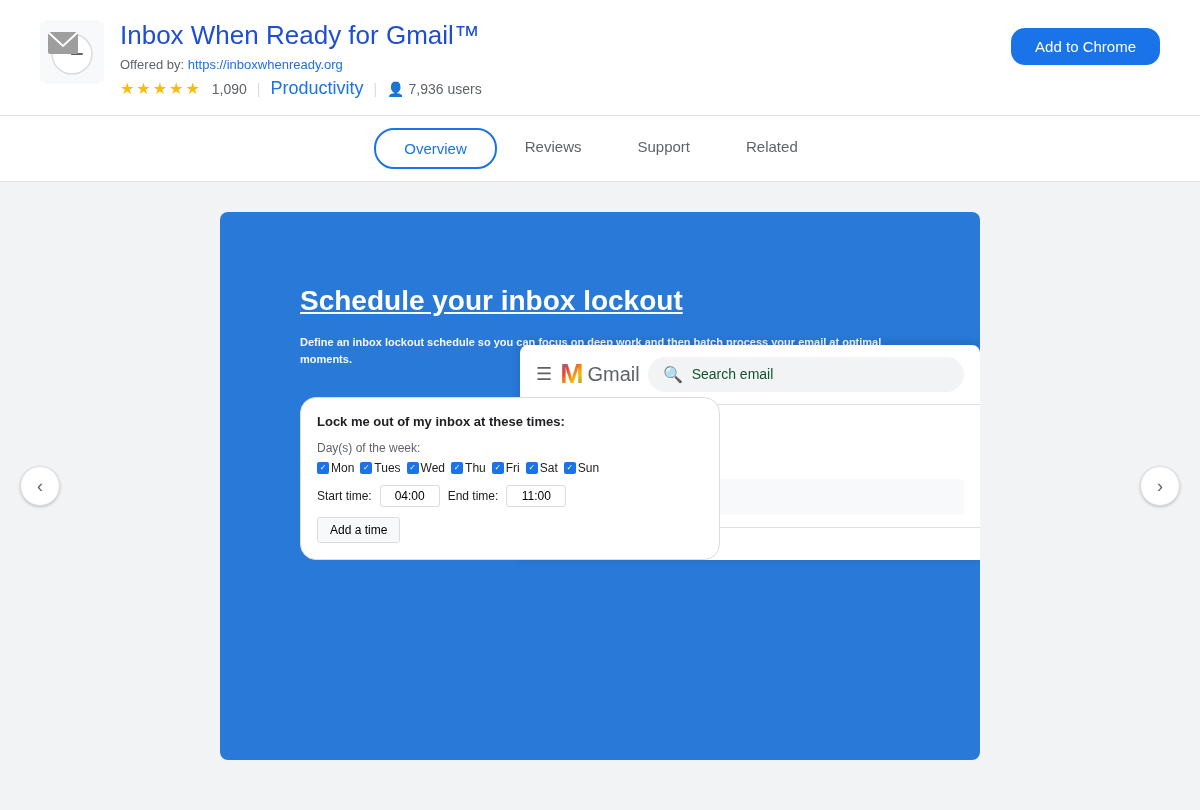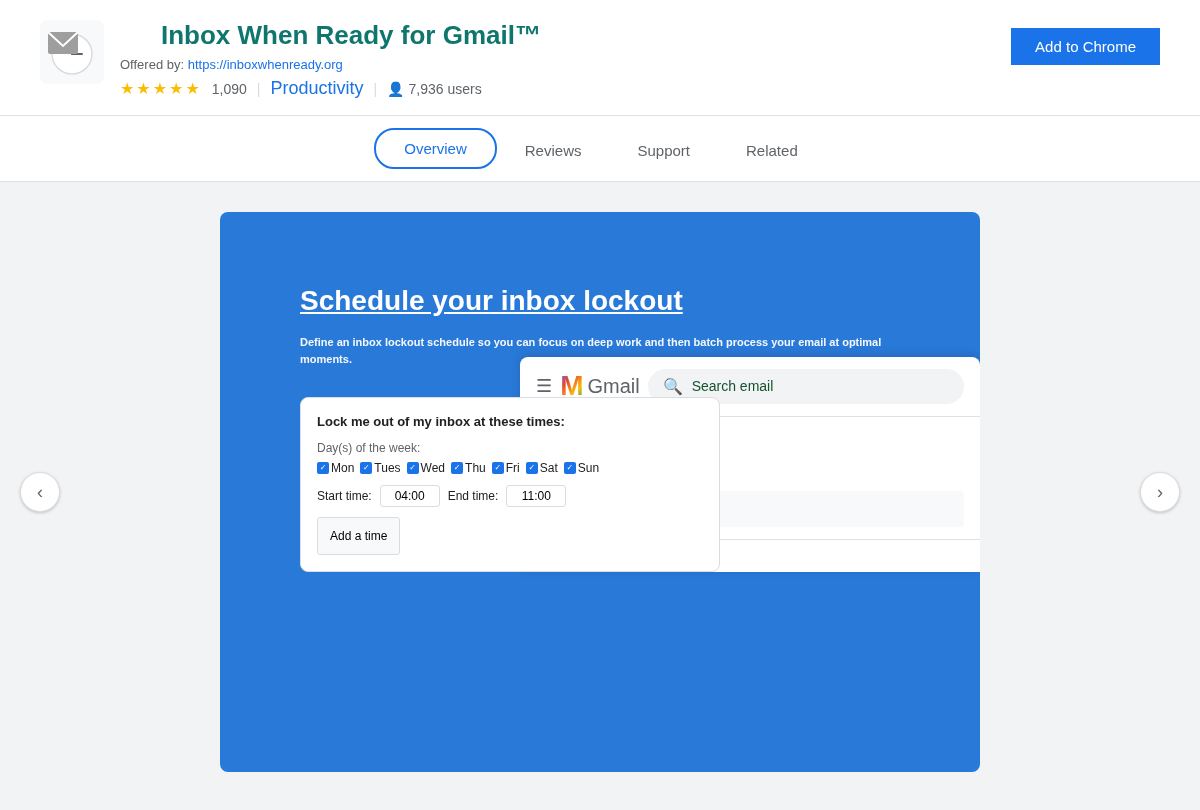--- a/index.html
+++ b/index.html
@@ -27,24 +27,23 @@
       align-items: center;
       justify-content: center;
     }
     .extension-info {
       display: flex;
       flex-direction: column;
       gap: 6px;
     }
     .extension-title {
       font-size: 26px;
-      font-weight: 700;
-      color: #0f766e;
+      font-weight: 400;
+      color: #1d4ed8;
       line-height: 1.2;
-      margin-left: 41px;
     }
     .offered-by {
       font-size: 13px;
       color: #5f6368;
     }
     .offered-by a {
       color: #1a73e8;
       text-decoration: none;
     }
     .meta-row {
@@ -70,41 +69,41 @@
       display: flex;
       align-items: center;
       gap: 4px;
       font-size: 14px;
       color: #5f6368;
     }
     .add-to-chrome-btn {
       background: #1a73e8;
       color: #fff;
       border: none;
-      border-radius: 0;
+      border-radius: 14px;
       padding: 10px 24px;
       font-size: 15px;
       font-weight: 500;
       cursor: pointer;
       white-space: nowrap;
       margin-top: 8px;
     }
 
     
     .nav-tabs-section {
       background: #fff;
       display: flex;
       justify-content: center;
       padding: 0;
       border-bottom: 1px solid #e0e0e0;
     }
     .nav-tabs {
       display: flex;
       gap: 0;
-      align-items: flex-end;
+      align-items: flex-start;
       padding: 12px 0;
     }
     .nav-tab {
       padding: 10px 28px;
       font-size: 15px;
       color: #5f6368;
       cursor: pointer;
       border-radius: 20px;
       border: none;
       background: none;
@@ -178,21 +177,21 @@
       opacity: 0.95;
       max-width: 600px;
       margin-bottom: 28px;
       font-weight: bold;
     }
 
     
     .lockout-ui {
       background: #fff;
       border: 1px solid #dadce0;
-      border-radius: 8px;
+      border-radius: 16px;
       width: 420px;
       padding: 16px;
       margin-left: 0;
       font-size: 13px;
       color: #202124;
     }
     .lockout-title {
       font-weight: 600;
       margin-bottom: 12px;
       font-size: 13px;
@@ -237,21 +236,21 @@
       border: 1px solid #dadce0;
       padding: 3px 6px;
       border-radius: 3px;
       font-size: 12px;
       width: 60px;
       text-align: center;
     }
     .add-time-btn {
       border: 1px solid #dadce0;
       background: #f8f9fa;
-      padding: 11px 12px;
+      padding: 5px 12px;
       border-radius: 3px;
       font-size: 12px;
       cursor: pointer;
     }
 
     
     .gmail-mockup {
       position: absolute;
       bottom: 0;
       right: 0;

